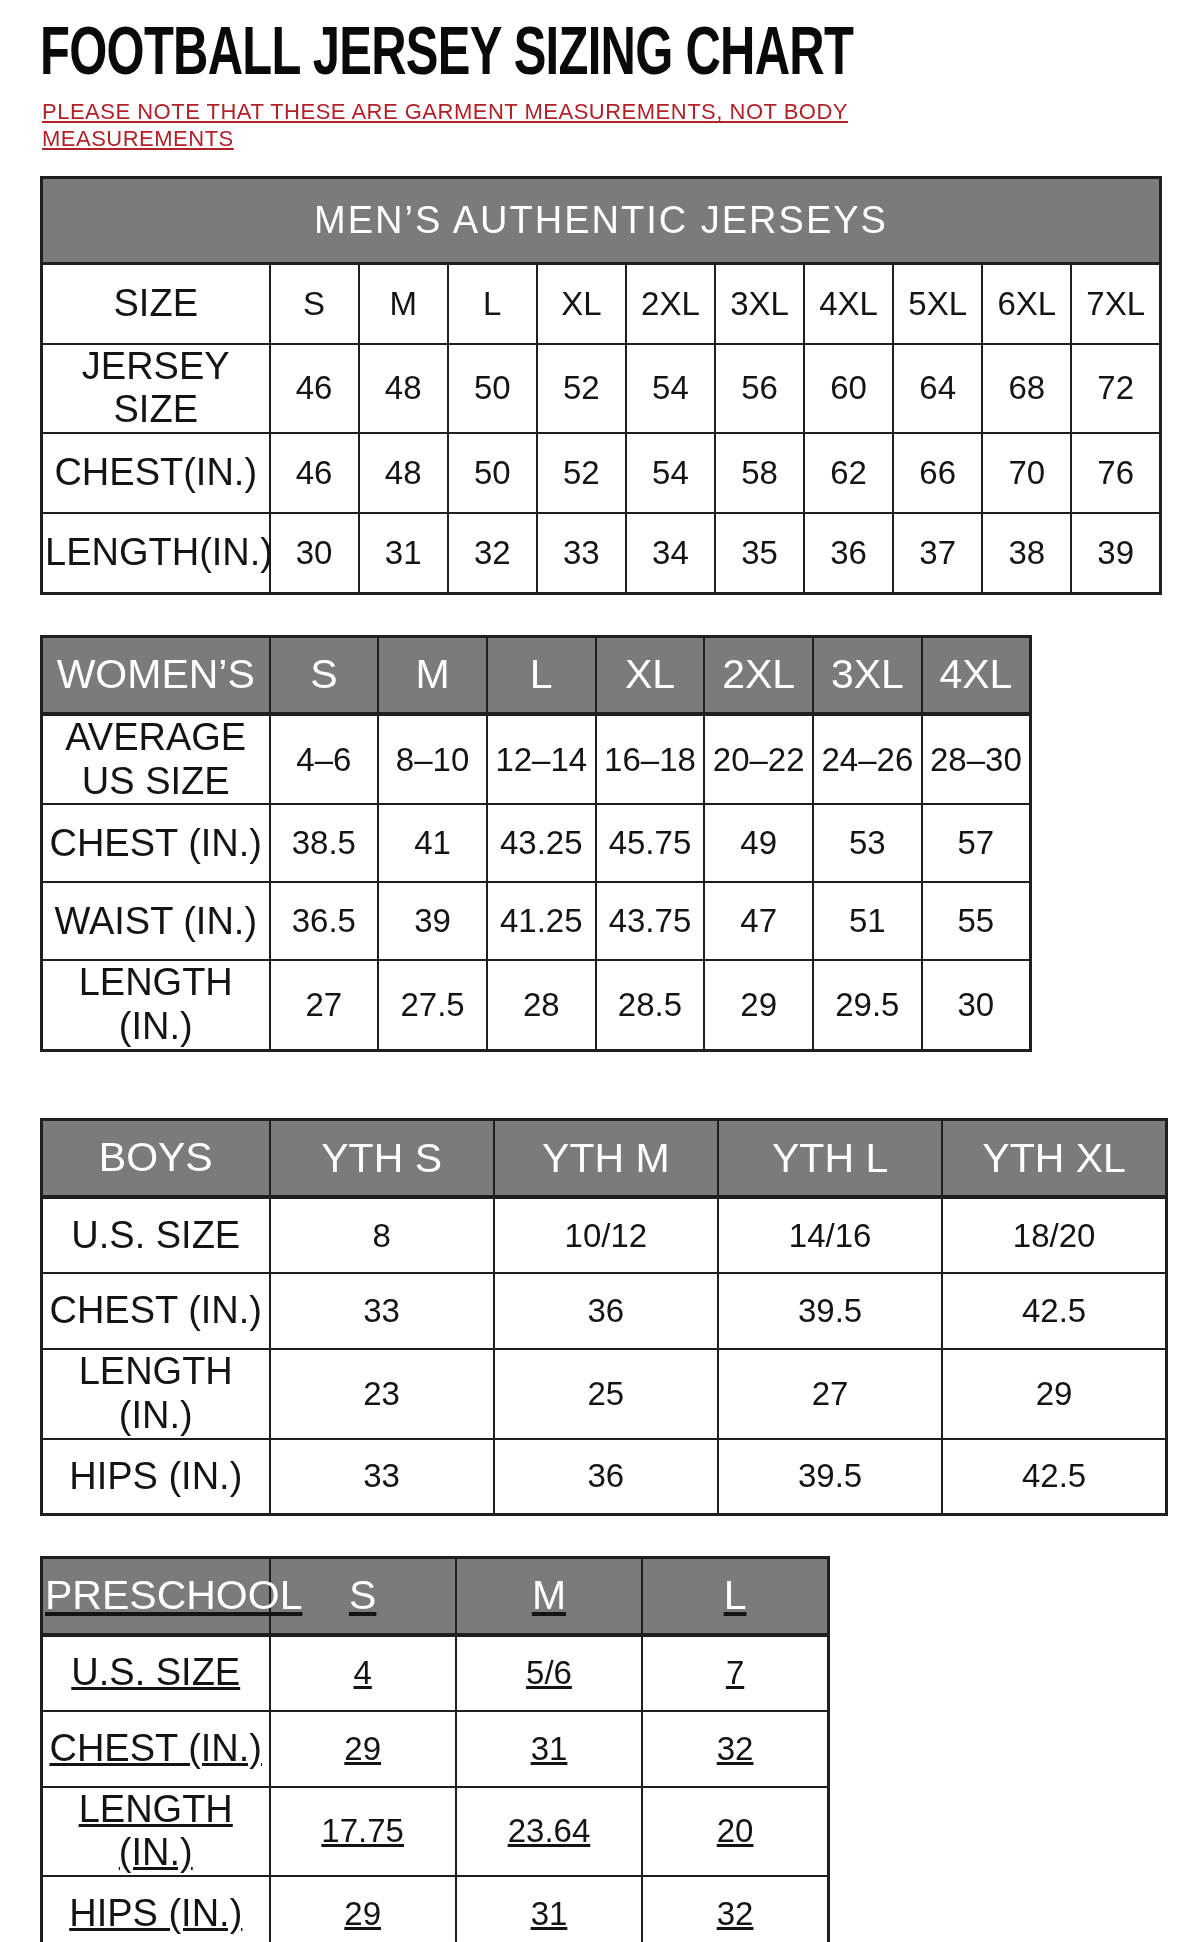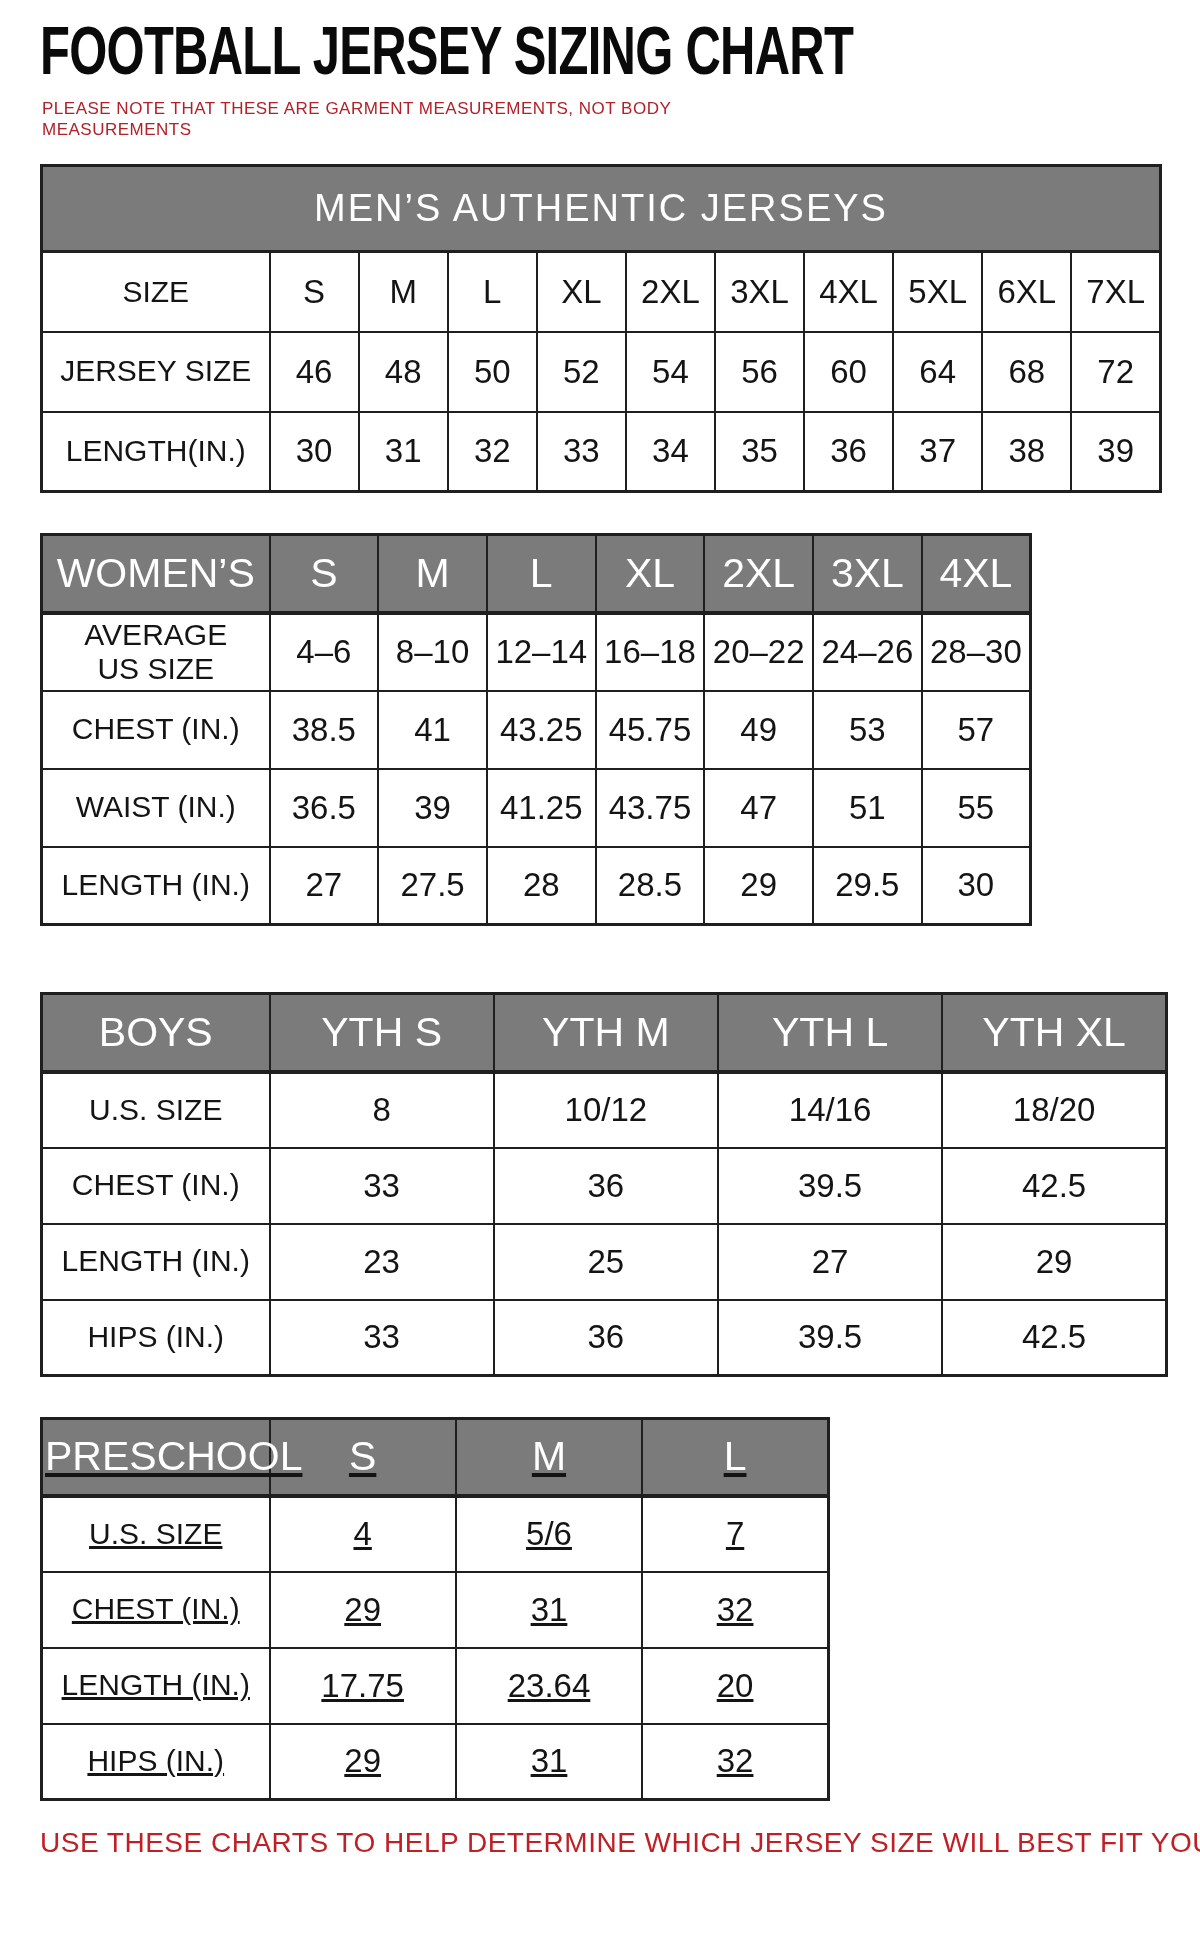--- a/index.html
+++ b/index.html
@@ -15,34 +15,34 @@
   }
   .page{padding:16px 40px 0 40px;}
 
   h1.title{
     margin:0;color:#0a0a0a;font-weight:bold;
     font-size:68px;line-height:1.02;letter-spacing:-1px;white-space:nowrap;
     transform:scaleX(.72);transform-origin:left center;
   }
   .note{
     margin:14px 0 16px 2px;
-    font-size:17px;line-height:1.2;letter-spacing:.5px;
-    color:var(--note-red);white-space:pre-line;
+    font-size:22px;line-height:1.2;letter-spacing:.5px;
+    color:var(--note-red);white-space:pre-line;text-decoration:underline;
   }
 
   table.tbl{
     border-collapse:collapse;table-layout:fixed;background:#fff;
     border:3px solid var(--grid);
   }
   .tbl td{
     border:2px solid var(--grid);
     text-align:center;vertical-align:middle;
     font-size:33px;padding:0 2px;background:#fff;color:#141414;
   }
-  .tbl td.lab{font-size:30px;line-height:1.15;white-space:pre-line;}
+  .tbl td.lab{font-size:38px;line-height:1.15;white-space:pre-line;}
   .tbl tr.banner-row{height:86px;}
   .tbl td.banner{
     background:var(--header-gray);color:#fff;
     font-size:38px;letter-spacing:2px;border-bottom-width:3px;
   }
   .tbl tr.hdr td{
     background:var(--header-gray);color:#fff;
     font-size:41px;border-bottom-width:4px;
   }
   col.c-label{width:228px;}
@@ -103,20 +103,33 @@
           <td>50</td>
           <td>52</td>
           <td>54</td>
           <td>56</td>
           <td>60</td>
           <td>64</td>
           <td>68</td>
           <td>72</td>
         </tr>
         <tr>
+          <td class="lab">CHEST(IN.)</td>
+          <td>46</td>
+          <td>48</td>
+          <td>50</td>
+          <td>52</td>
+          <td>54</td>
+          <td>58</td>
+          <td>62</td>
+          <td>66</td>
+          <td>70</td>
+          <td>76</td>
+        </tr>
+        <tr>
           <td class="lab">LENGTH(IN.)</td>
           <td>30</td>
           <td>31</td>
           <td>32</td>
           <td>33</td>
           <td>34</td>
           <td>35</td>
           <td>36</td>
           <td>37</td>
           <td>38</td>

